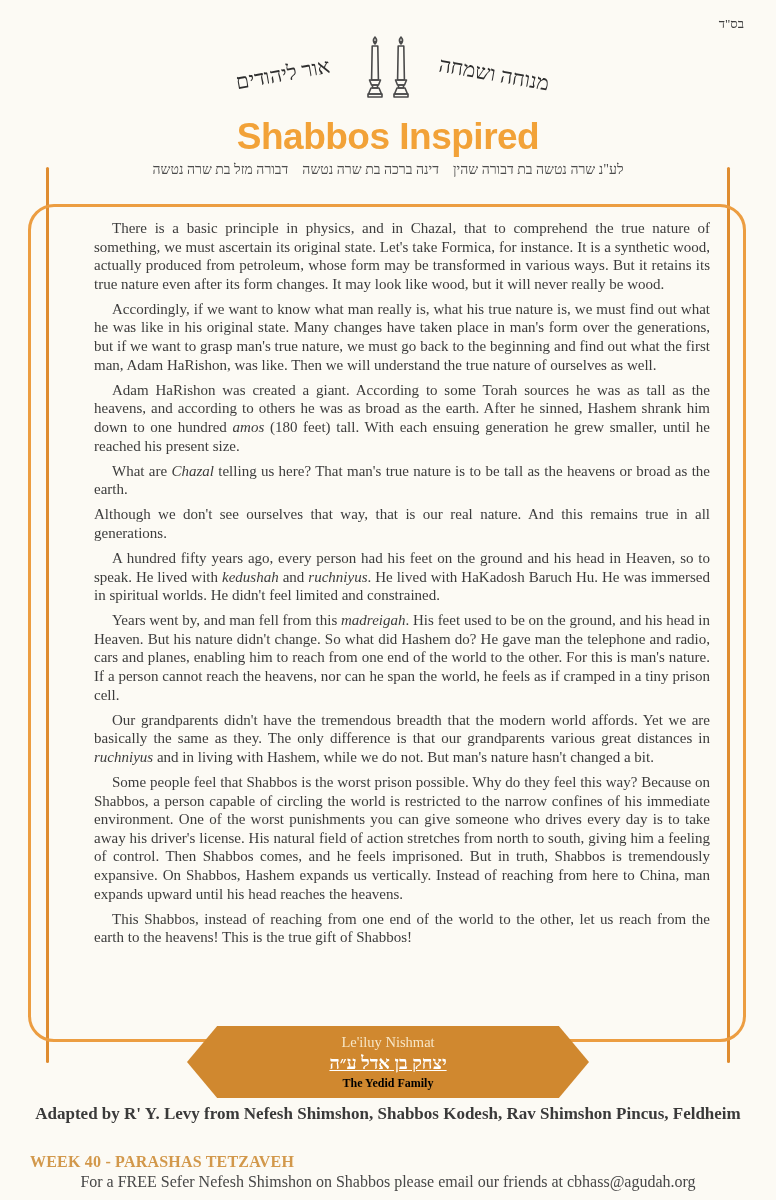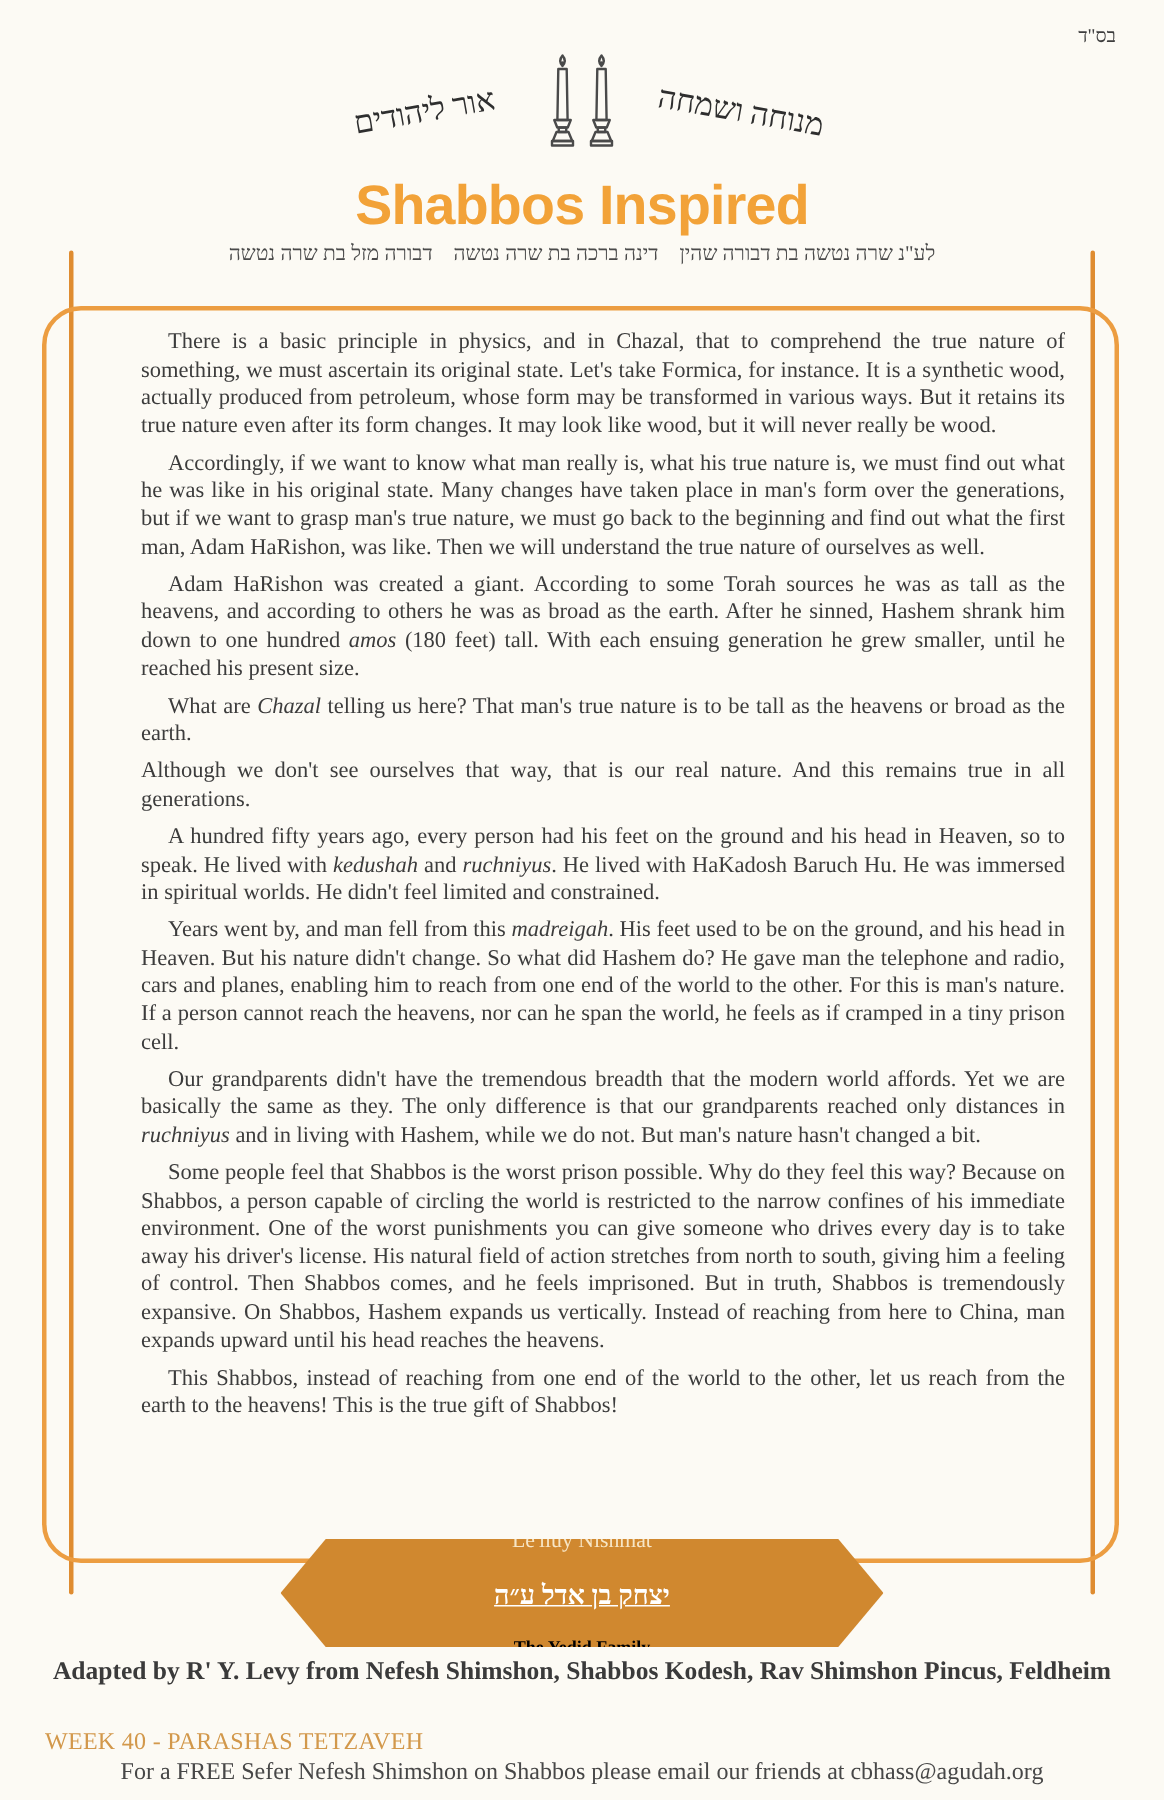--- a/index.html
+++ b/index.html
@@ -26,31 +26,31 @@
          border:3px solid #EC9D41;border-radius:26px;padding:12px 33px 0 35px;overflow:hidden;}
   .title{margin:0 0 5px;text-align:center;font-size:25px;font-weight:bold;color:#1b1b1b;}
   .body{font-size:15px;line-height:18.6px;text-align:justify;margin-left:28px;}
   .body p{margin:0 0 6.5px;text-indent:18px;}
   .body p.no-indent{text-indent:0;}
   .body em{font-style:italic;}
 
   
   .banner{position:absolute;left:50%;top:1026px;transform:translateX(-50%);width:402px;height:72px;
           background:#D0882F;clip-path:polygon(0% 50%,7.5% 0%,92.5% 0%,100% 50%,92.5% 100%,7.5% 100%);
-          display:flex;flex-direction:column;align-items:center;justify-content:center;gap:17px;
+          display:flex;flex-direction:column;align-items:center;justify-content:center;gap:2px;
           text-align:center;z-index:3;}
   .banner .b1{font-size:14.5px;color:#F7E6C6;}
   .banner .b2{font-size:18px;font-weight:bold;color:#ffffff;text-decoration:underline;}
   .banner .b3{font-size:12px;font-weight:bold;color:#000000;}
 
   
   .f1{position:absolute;left:0;top:1104px;width:100%;text-align:center;font-weight:bold;
       font-size:17px;color:#3a3a3a;}
   .f2{position:absolute;left:0;top:1128px;width:100%;text-align:center;font-size:16px;color:#474747;margin-top:45px;}
-  .week{position:absolute;left:30px;top:1153px;font-weight:normal;font-size:16px;color:#D2984B;
+  .week{position:absolute;left:30px;top:1153px;font-weight:bold;font-size:16px;color:#D2984B;
         letter-spacing:0.2px;}
   .sponsor{position:absolute;right:32px;top:1151px;font-size:17px;color:#9C958A;}
   svg .ink{stroke:#4a4a4a;fill:none;stroke-width:1.6;stroke-linejoin:round;stroke-linecap:round;}
   svg .fillink{fill:#4a4a4a;stroke:none;}
 </style>
 </head>
 <body>
 
 <div class="page">
 
@@ -92,21 +92,21 @@
 
   <div class="frame">
     <div class="body">
         <p><span>There is a basic principle in physics, and in Chazal, that to comprehend the true nature of something, we must ascertain its original state. Let's take Formica, for instance. It is a synthetic wood, actually produced from petroleum, whose form may be transformed in various ways. But it retains its true nature even after its form changes. It may look like wood, but it will never really be wood.</span></p>
         <p><span>Accordingly, if we want to know what man really is, what his true nature is, we must find out what he was like in his original state. Many changes have taken place in man's form over the generations, but if we want to grasp man's true nature, we must go back to the beginning and find out what the first man, Adam HaRishon, was like. Then we will understand the true nature of ourselves as well.</span></p>
         <p><span>Adam HaRishon was created a giant. According to some Torah sources he was as tall as the heavens, and according to others he was as broad as the earth. After he sinned, Hashem shrank him down to one hundred </span><em>amos</em><span> (180 feet) tall. With each ensuing generation he grew smaller, until he reached his present size.</span></p>
         <p><span>What are </span><em>Chazal</em><span> telling us here? That man's true nature is to be tall as the heavens or broad as the earth.</span></p>
         <p class="no-indent"><span>Although we don't see ourselves that way, that is our real nature. And this remains true in all generations.</span></p>
         <p><span>A hundred fifty years ago, every person had his feet on the ground and his head in Heaven, so to speak. He lived with </span><em>kedushah</em><span> and </span><em>ruchniyus</em><span>. He lived with HaKadosh Baruch Hu. He was immersed in spiritual worlds. He didn't feel limited and constrained.</span></p>
         <p><span>Years went by, and man fell from this </span><em>madreigah</em><span>. His feet used to be on the ground, and his head in Heaven. But his nature didn't change. So what did Hashem do? He gave man the telephone and radio, cars and planes, enabling him to reach from one end of the world to the other. For this is man's nature. If a person cannot reach the heavens, nor can he span the world, he feels as if cramped in a tiny prison cell.</span></p>
-        <p><span>Our grandparents didn't have the tremendous breadth that the modern world affords. Yet we are basically the same as they. The only difference is that our grandparents reached only distances in </span><em>ruchniyus</em><span> and in living with Hashem, while we do not. But man's nature hasn't changed a bit.</span></p>
+        <p><span>Our grandparents didn't have the tremendous breadth that the modern world affords. Yet we are basically the same as they. The only difference is that our grandparents various great distances in </span><em>ruchniyus</em><span> and in living with Hashem, while we do not. But man's nature hasn't changed a bit.</span></p>
         <p><span>Some people feel that Shabbos is the worst prison possible. Why do they feel this way? Because on Shabbos, a person capable of circling the world is restricted to the narrow confines of his immediate environment. One of the worst punishments you can give someone who drives every day is to take away his driver's license. His natural field of action stretches from north to south, giving him a feeling of control. Then Shabbos comes, and he feels imprisoned. But in truth, Shabbos is tremendously expansive. On Shabbos, Hashem expands us vertically. Instead of reaching from here to China, man expands upward until his head reaches the heavens.</span></p>
         <p><span>This Shabbos, instead of reaching from one end of the world to the other, let us reach from the earth to the heavens! This is the true gift of Shabbos!</span></p>
       </div>
   </div>
 
   <div class="banner">
     <div class="b1">Le'iluy Nishmat</div>
     <div class="b2" dir="rtl">יצחק בן אדל ע״ה</div>
     <div class="b3">The Yedid Family</div>
   </div>

